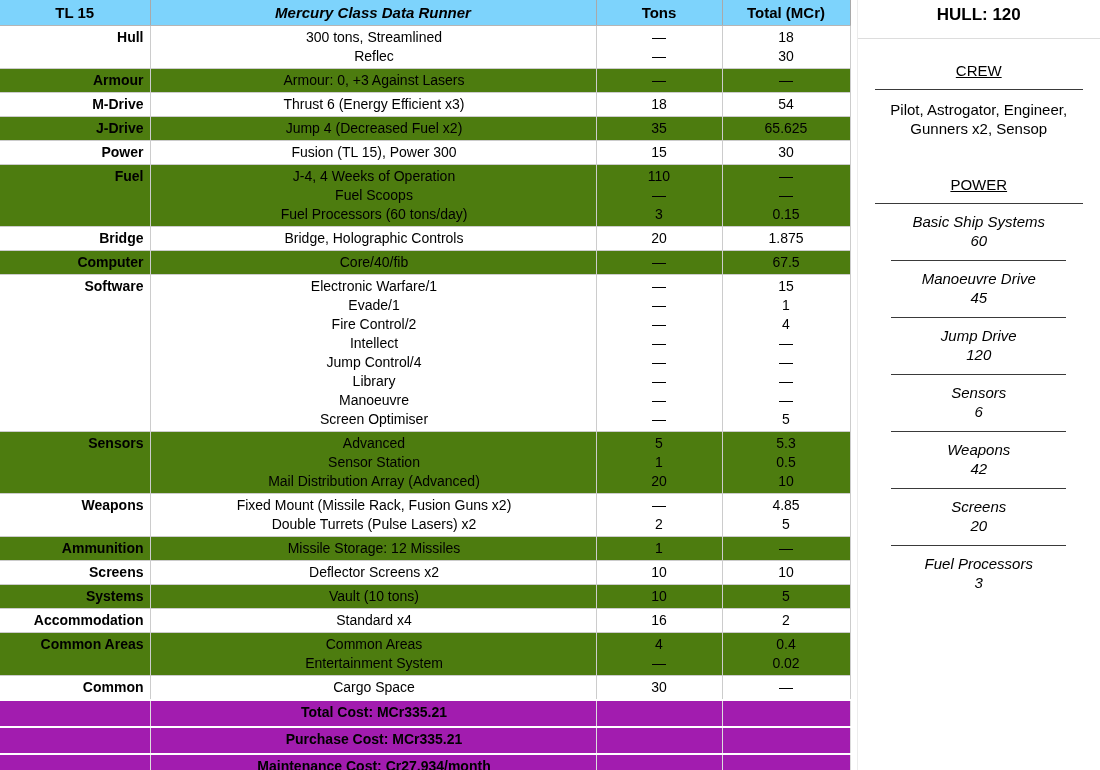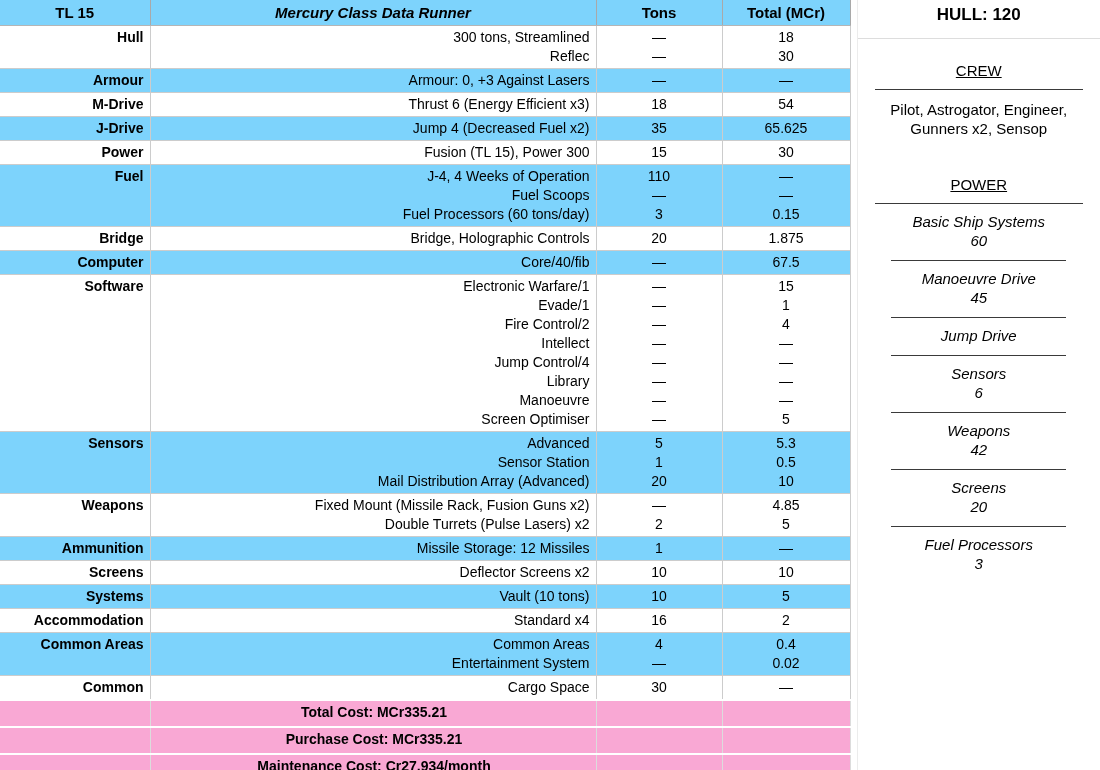--- a/index.html
+++ b/index.html
@@ -29,27 +29,27 @@
   .spec thead th {
     background: #7dd3fc; font-weight: bold; font-size: 15px;
     text-align: center; padding: 3px 6px;
     border-right: 1px solid #a9a9a9;
     border-bottom: 1px solid #b5b5b5;
   }
   .spec thead th:last-child { border-right: 1px solid #a9a9a9; }
   .h-title { font-style: italic; }
 
   td.c-label { font-weight: bold; text-align: right; border-right: 1px solid #ccc; }
-  td.c-desc  { text-align: right;  padding-left: 8px; border-right: 1px solid #ccc; }
+  td.c-desc  { text-align: center;  padding-left: 8px; border-right: 1px solid #ccc; }
   td.c-num   { text-align: center; border-right: 1px solid #ccc; }
 
-  tr.stripe td { background: #7dd3fc; }
+  tr.stripe td { background: #4d7c0f; }
 
   tr.summary td {
-    background: #f9a8d4;
+    background: #a21caf;
     border-top: 2px solid #ffffff;
     border-bottom: none;
     border-right: 1px solid #dcdcdc;
     height: 21px;
   }
   tr.summary td.sum-text { font-weight: bold; text-align: center; }
 
   
   .sidebar {
     flex: 1 1 auto; margin-left: 6px;
@@ -382,20 +382,21 @@
           <div class="power-value">60</div>
         </div>
         <div class="hr-item"></div>
         <div class="power-item">
           <div class="power-name">Manoeuvre Drive</div>
           <div class="power-value">45</div>
         </div>
         <div class="hr-item"></div>
         <div class="power-item">
           <div class="power-name">Jump Drive</div>
+          <div class="power-value">120</div>
         </div>
         <div class="hr-item"></div>
         <div class="power-item">
           <div class="power-name">Sensors</div>
           <div class="power-value">6</div>
         </div>
         <div class="hr-item"></div>
         <div class="power-item">
           <div class="power-name">Weapons</div>
           <div class="power-value">42</div>

